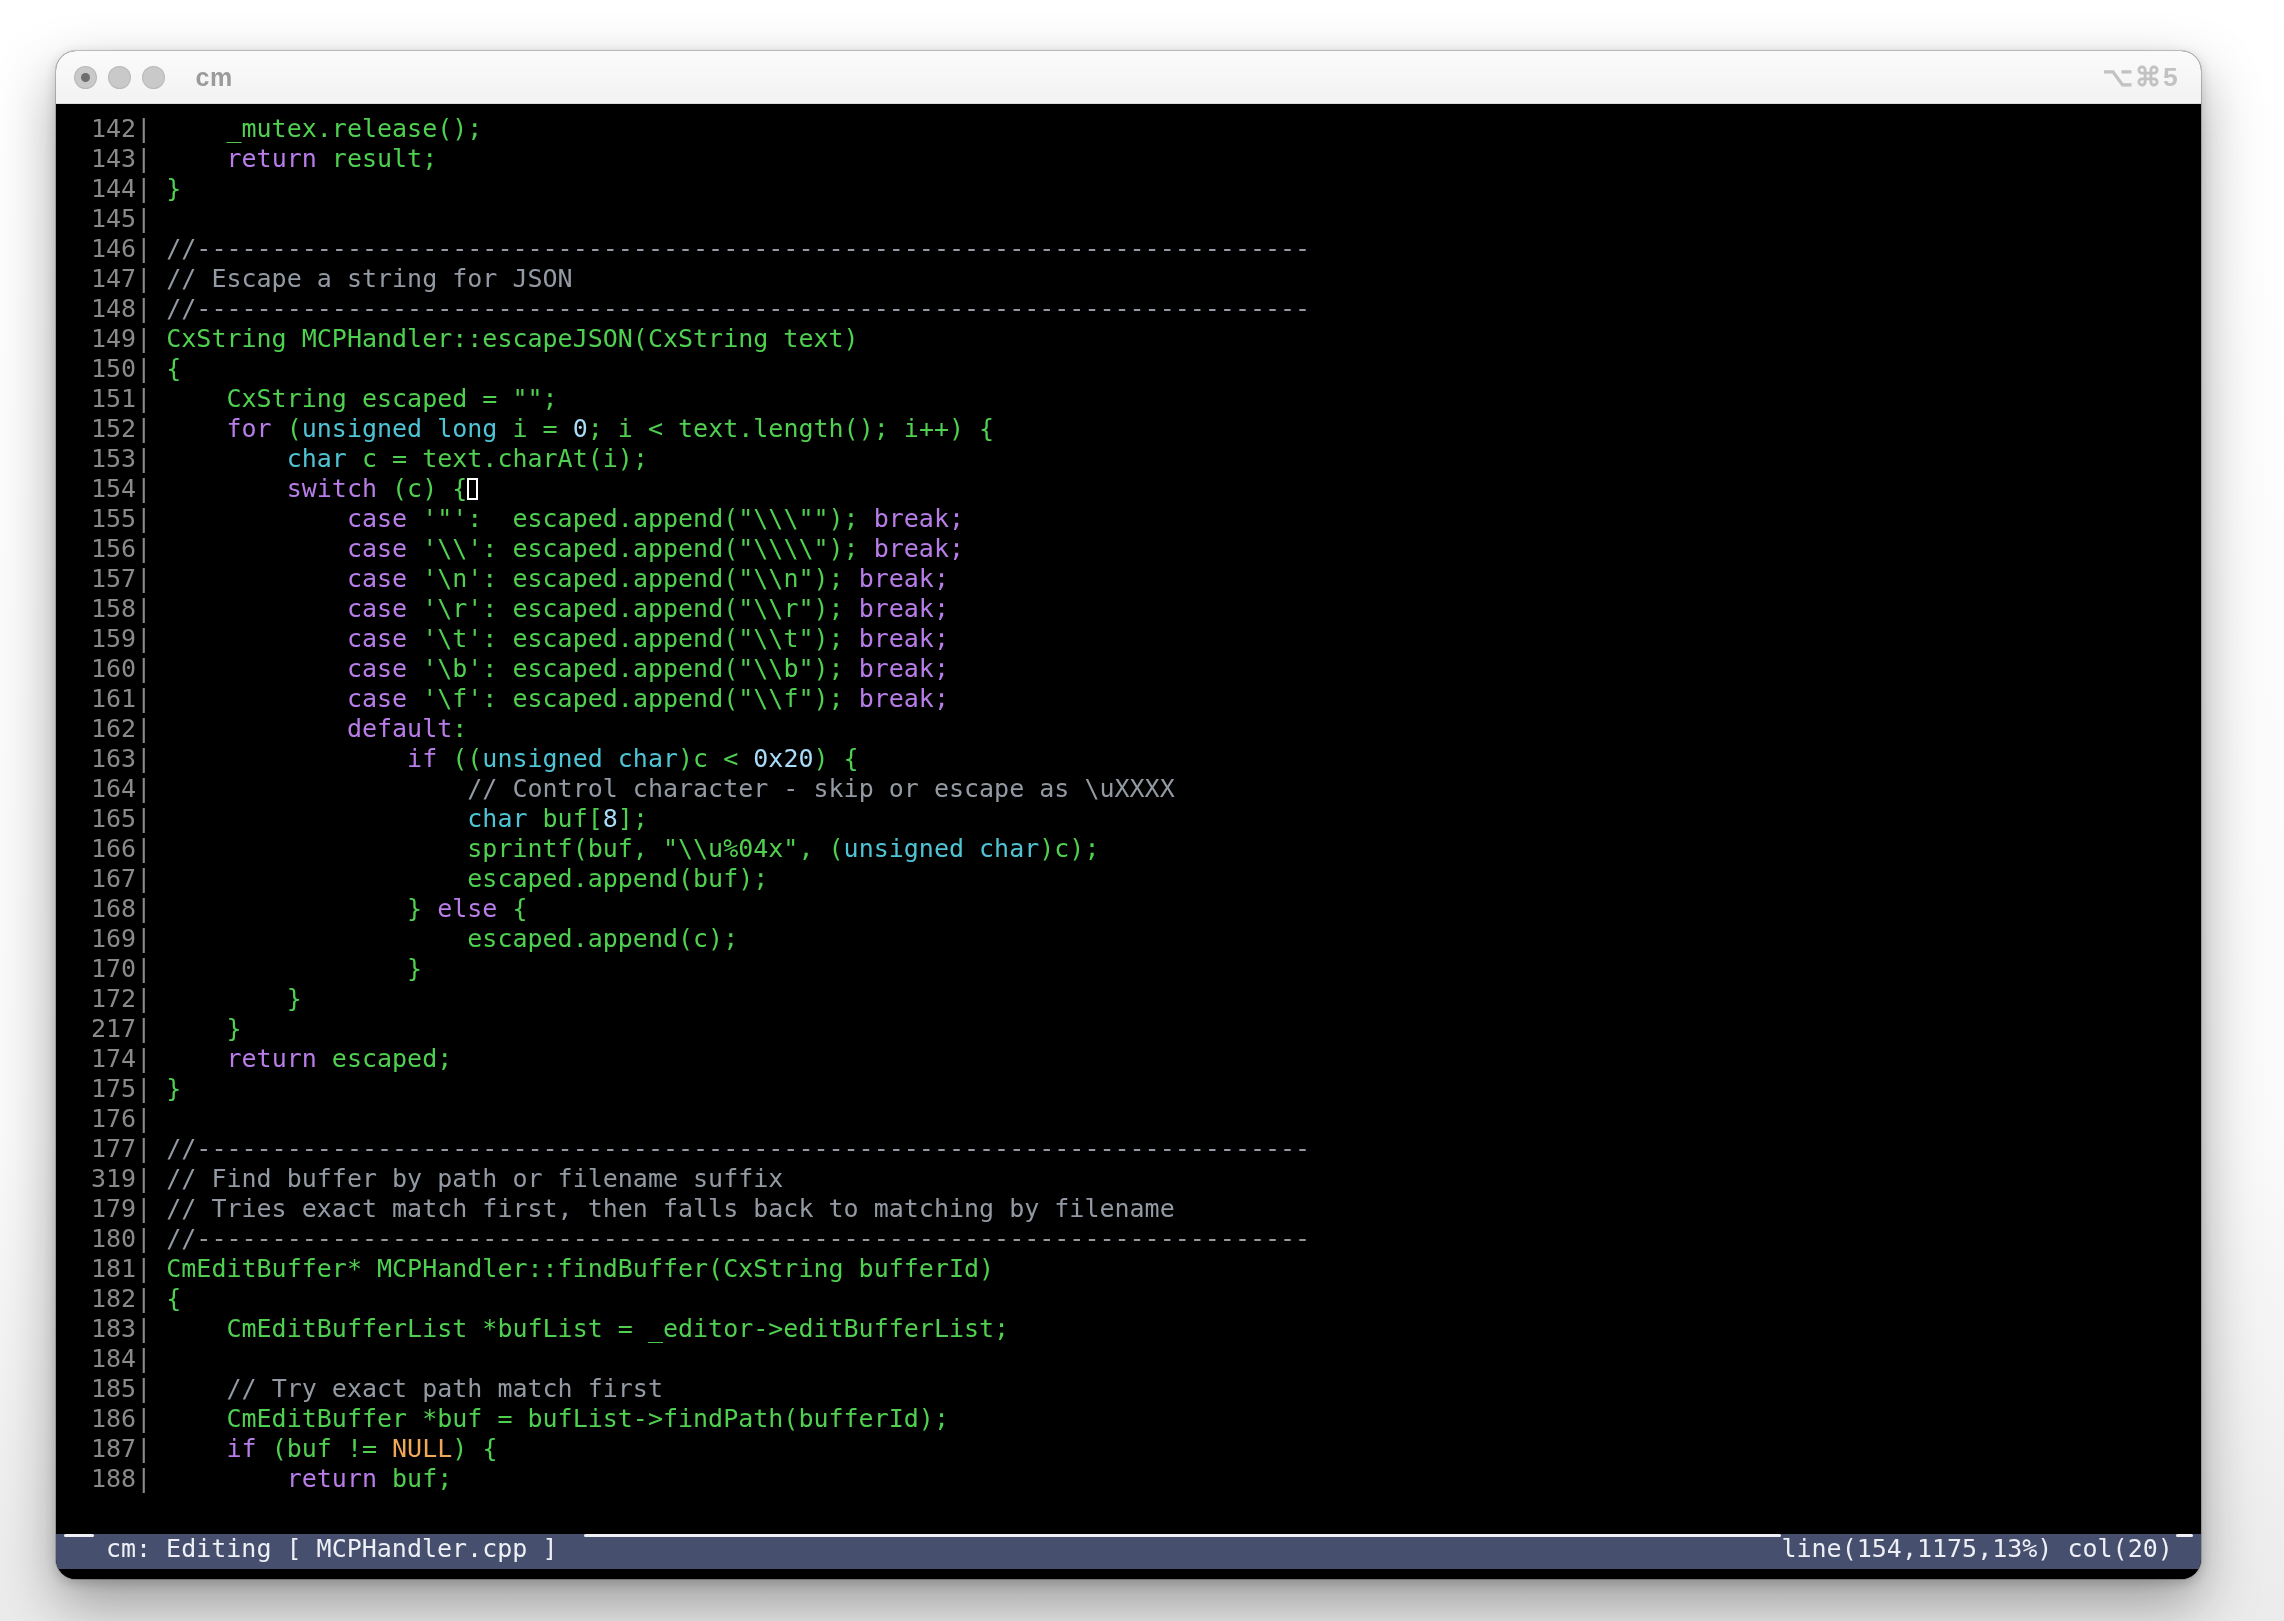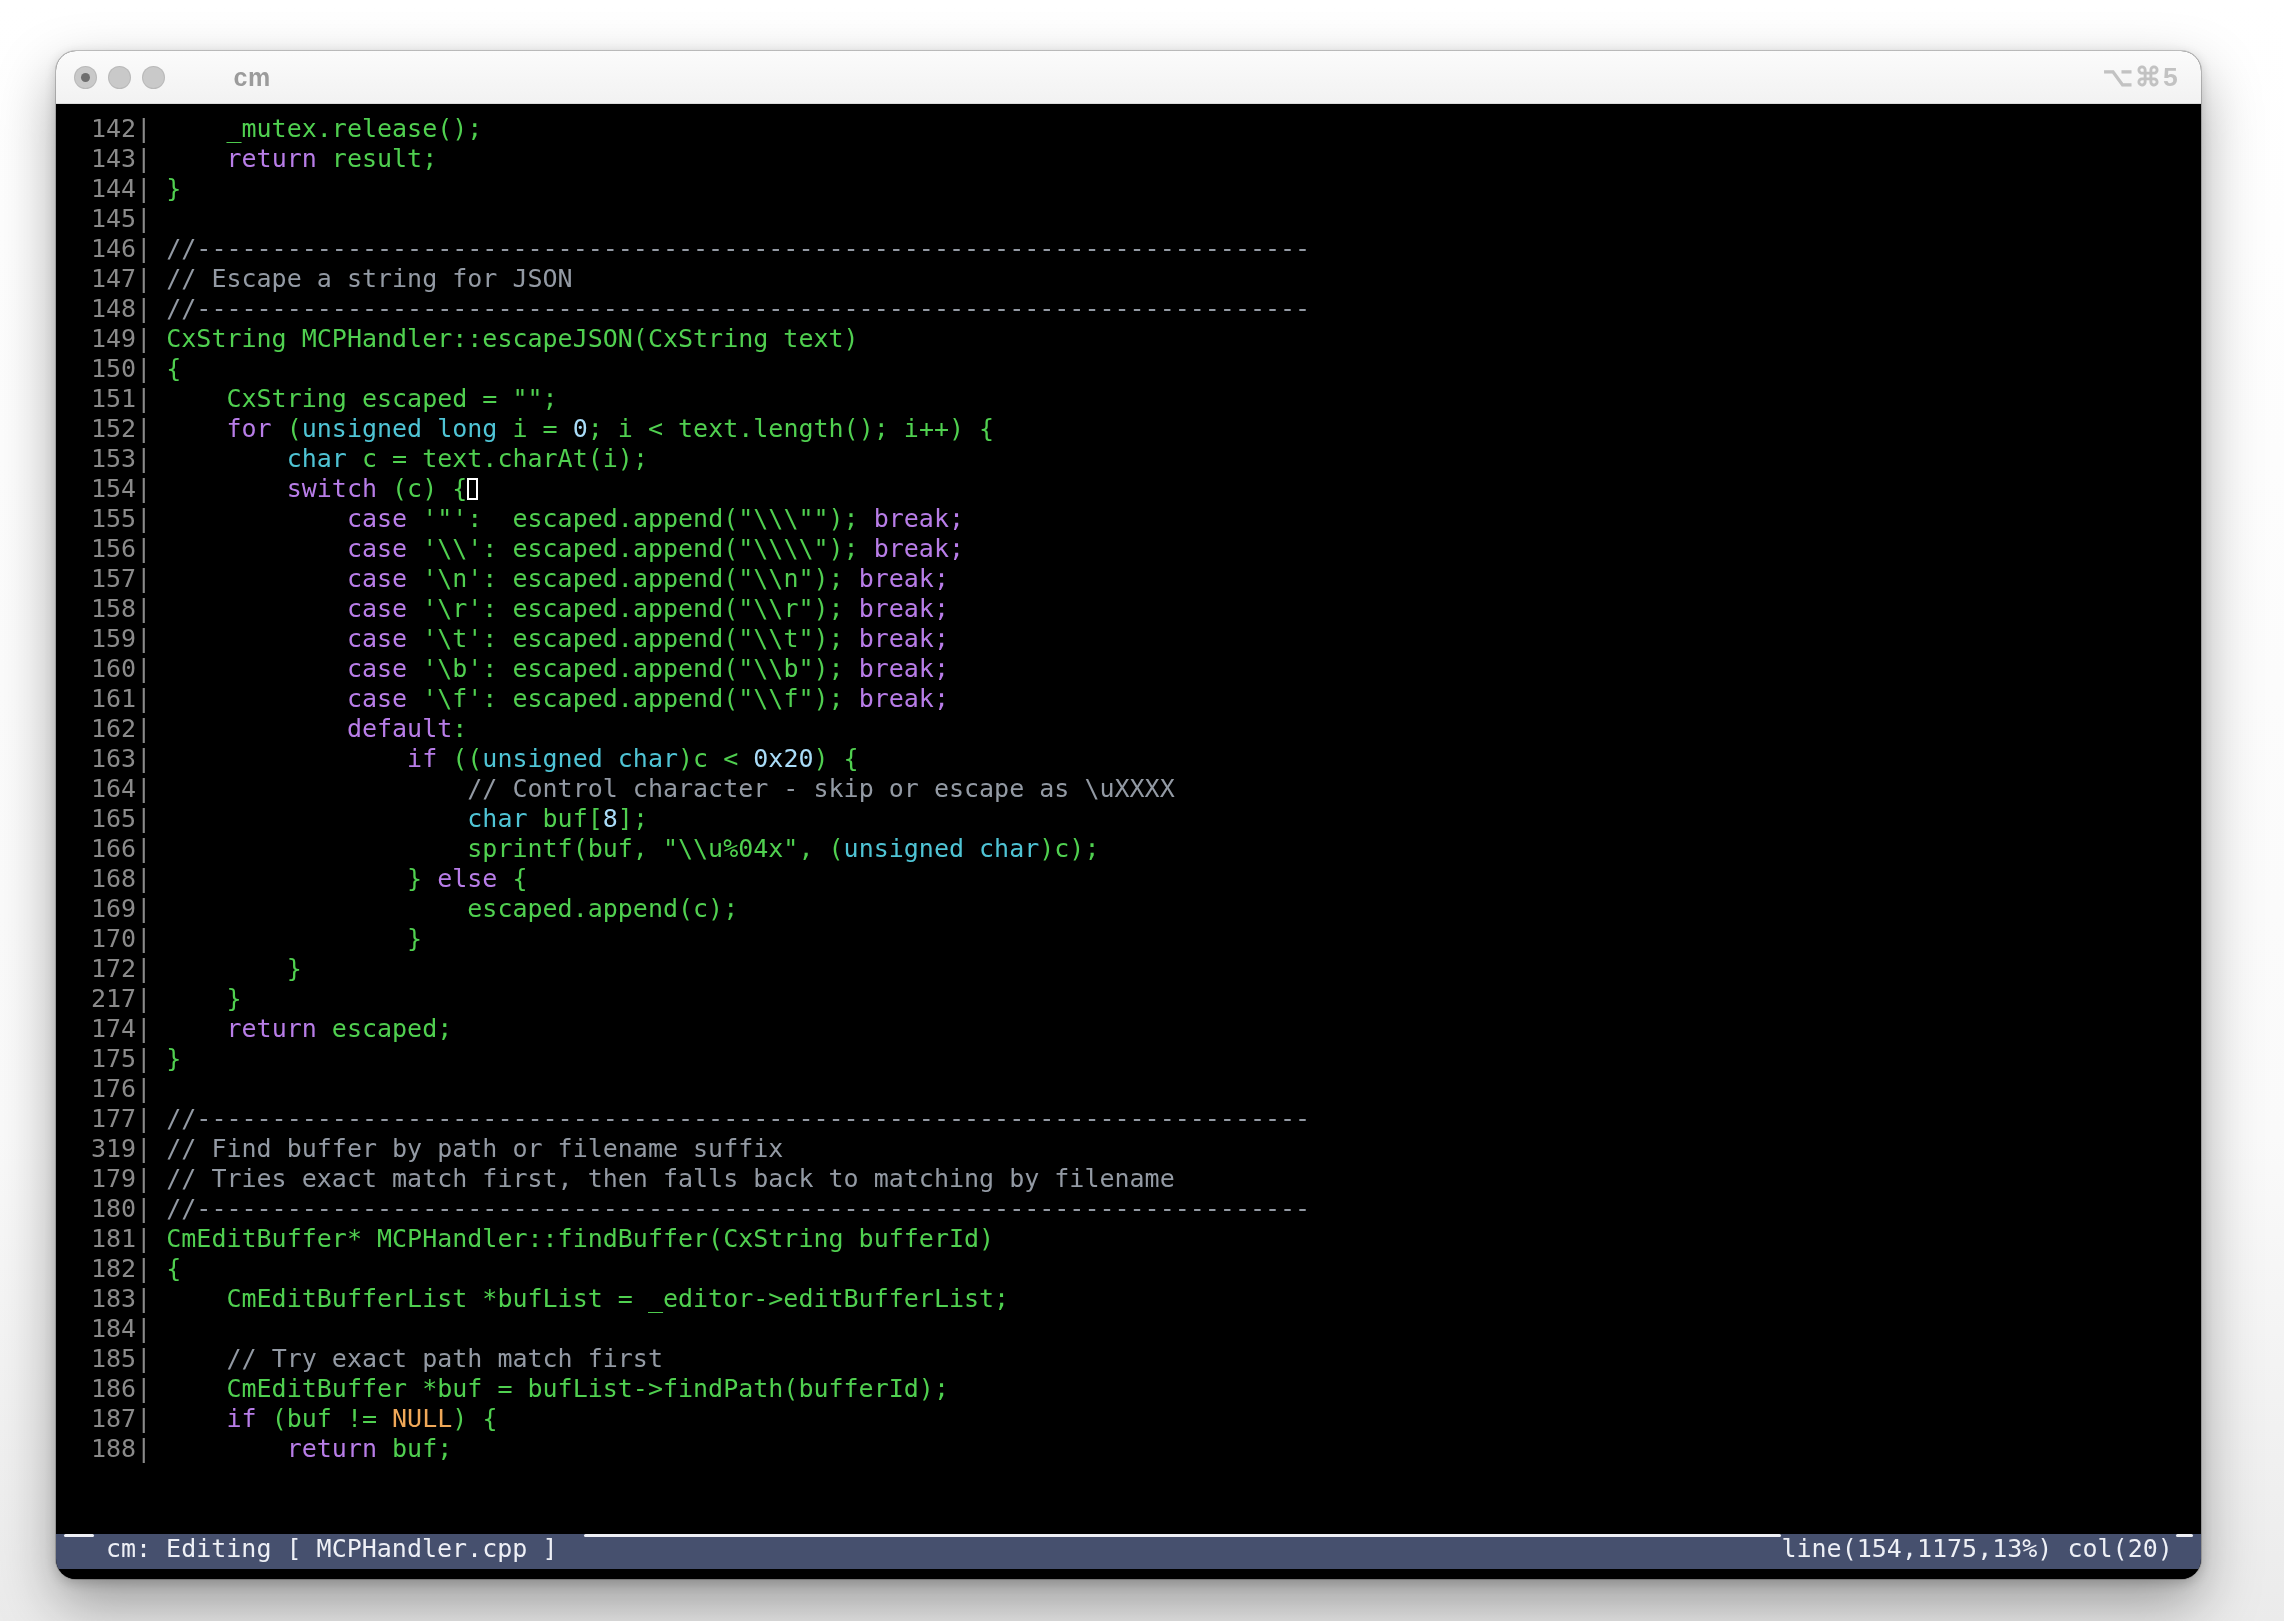--- a/index.html
+++ b/index.html
@@ -12,21 +12,21 @@
     position:absolute; left:56px; top:51px; width:2145px; height:1528px;
     border-radius:20px; background:#000;
     box-shadow: 0 25px 58px rgba(0,0,0,0.35), 0 3.3px 11.6px rgba(0,0,0,0.18);
     display:flex; flex-direction:column; overflow:hidden;
     outline:0.8px solid rgba(0,0,0,0.18);
   }
   .titlebar {
     height:53px; flex:0 0 53px;
     background: linear-gradient(180deg,#fbfbfb,#f2f2f2);
     border-bottom:0.8px solid #dcdcdc;
-    display:flex; align-items:center; position:relative;gap:38px;
+    display:flex; align-items:center; position:relative;
   }
   .lights { display:flex; align-items:center; gap:10.8px; margin-left:18px; }
   .light {
     width:23px; height:23px; border-radius:50%;
     background:#c9c9c9; border:0.8px solid rgba(0,0,0,0.08);
     display:flex; align-items:center; justify-content:center;
   }
   .light .dot { width:9px; height:9px; border-radius:50%; background:#6e6e6e; }
   .win-title { margin-left:31px; font-size:25px; font-weight:bold; color:#9b9b9b; letter-spacing:0.4px; }
   .win-shortcut {
@@ -103,20 +103,21 @@
         <div class="row"><span class="gutter">157| </span><span class="tok-green">            </span><span class="tok-kw">case</span><span class="tok-green"> '\n': escaped.append("\\n"); </span><span class="tok-kw">break;</span></div>
         <div class="row"><span class="gutter">158| </span><span class="tok-green">            </span><span class="tok-kw">case</span><span class="tok-green"> '\r': escaped.append("\\r"); </span><span class="tok-kw">break;</span></div>
         <div class="row"><span class="gutter">159| </span><span class="tok-green">            </span><span class="tok-kw">case</span><span class="tok-green"> '\t': escaped.append("\\t"); </span><span class="tok-kw">break;</span></div>
         <div class="row"><span class="gutter">160| </span><span class="tok-green">            </span><span class="tok-kw">case</span><span class="tok-green"> '\b': escaped.append("\\b"); </span><span class="tok-kw">break;</span></div>
         <div class="row"><span class="gutter">161| </span><span class="tok-green">            </span><span class="tok-kw">case</span><span class="tok-green"> '\f': escaped.append("\\f"); </span><span class="tok-kw">break;</span></div>
         <div class="row"><span class="gutter">162| </span><span class="tok-green">            </span><span class="tok-kw">default</span><span class="tok-green">:</span></div>
         <div class="row"><span class="gutter">163| </span><span class="tok-green">                </span><span class="tok-kw">if</span><span class="tok-green"> ((</span><span class="tok-type">unsigned char</span><span class="tok-green">)c &lt; </span><span class="tok-num">0x20</span><span class="tok-green">) {</span></div>
         <div class="row"><span class="gutter">164| </span><span class="tok-green">                    </span><span class="tok-comment">// Control character - skip or escape as \uXXXX</span></div>
         <div class="row"><span class="gutter">165| </span><span class="tok-green">                    </span><span class="tok-type">char</span><span class="tok-green"> buf[</span><span class="tok-num">8</span><span class="tok-green">];</span></div>
         <div class="row"><span class="gutter">166| </span><span class="tok-green">                    sprintf(buf, "\\u%04x", (</span><span class="tok-type">unsigned char</span><span class="tok-green">)c);</span></div>
+        <div class="row"><span class="gutter">167| </span><span class="tok-green">                    escaped.append(buf);</span></div>
         <div class="row"><span class="gutter">168| </span><span class="tok-green">                } </span><span class="tok-kw">else</span><span class="tok-green"> {</span></div>
         <div class="row"><span class="gutter">169| </span><span class="tok-green">                    escaped.append(c);</span></div>
         <div class="row"><span class="gutter">170| </span><span class="tok-green">                }</span></div>
         <div class="row"><span class="gutter">172| </span><span class="tok-green">        }</span></div>
         <div class="row"><span class="gutter">217| </span><span class="tok-green">    }</span></div>
         <div class="row"><span class="gutter">174| </span><span class="tok-green">    </span><span class="tok-kw">return</span><span class="tok-green"> escaped;</span></div>
         <div class="row"><span class="gutter">175| </span><span class="tok-green">}</span></div>
         <div class="row"><span class="gutter">176| </span></div>
         <div class="row"><span class="gutter">177| </span><span class="tok-comment">//--------------------------------------------------------------------------</span></div>
         <div class="row"><span class="gutter">319| </span><span class="tok-comment">// Find buffer by path or filename suffix</span></div>

